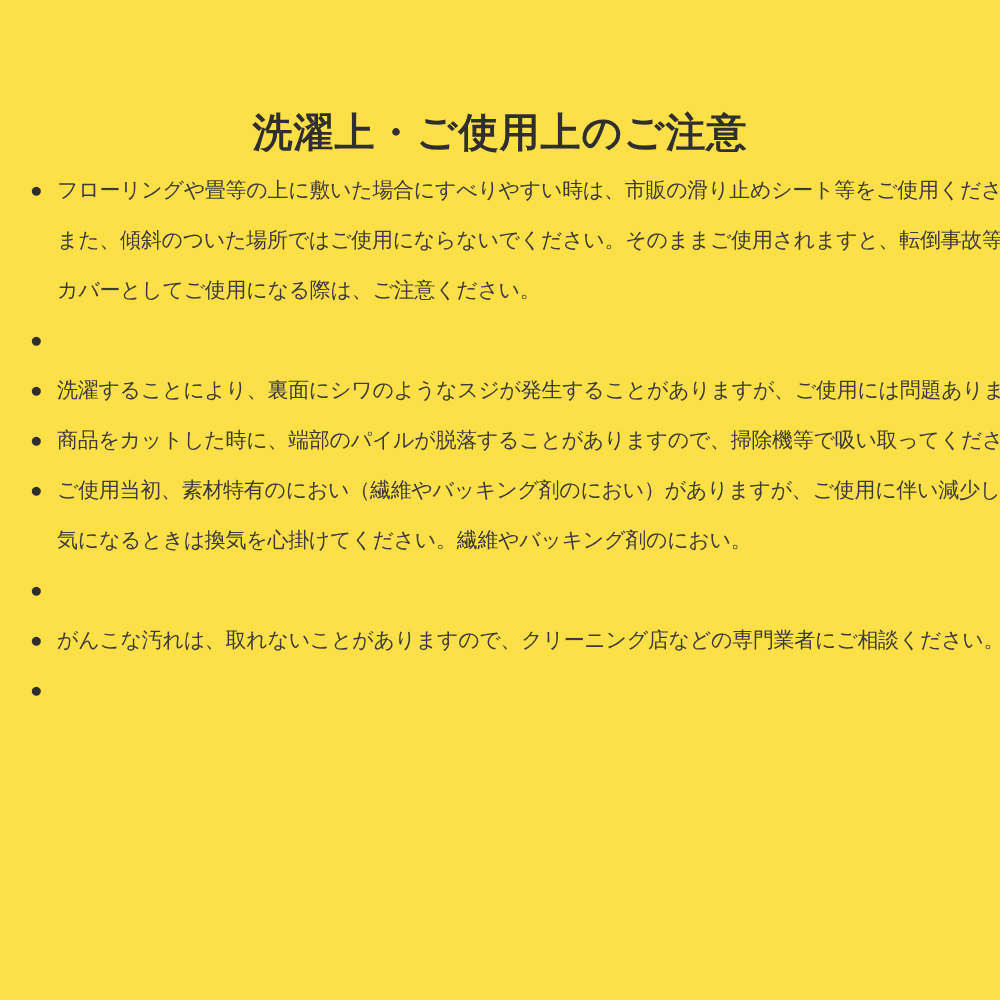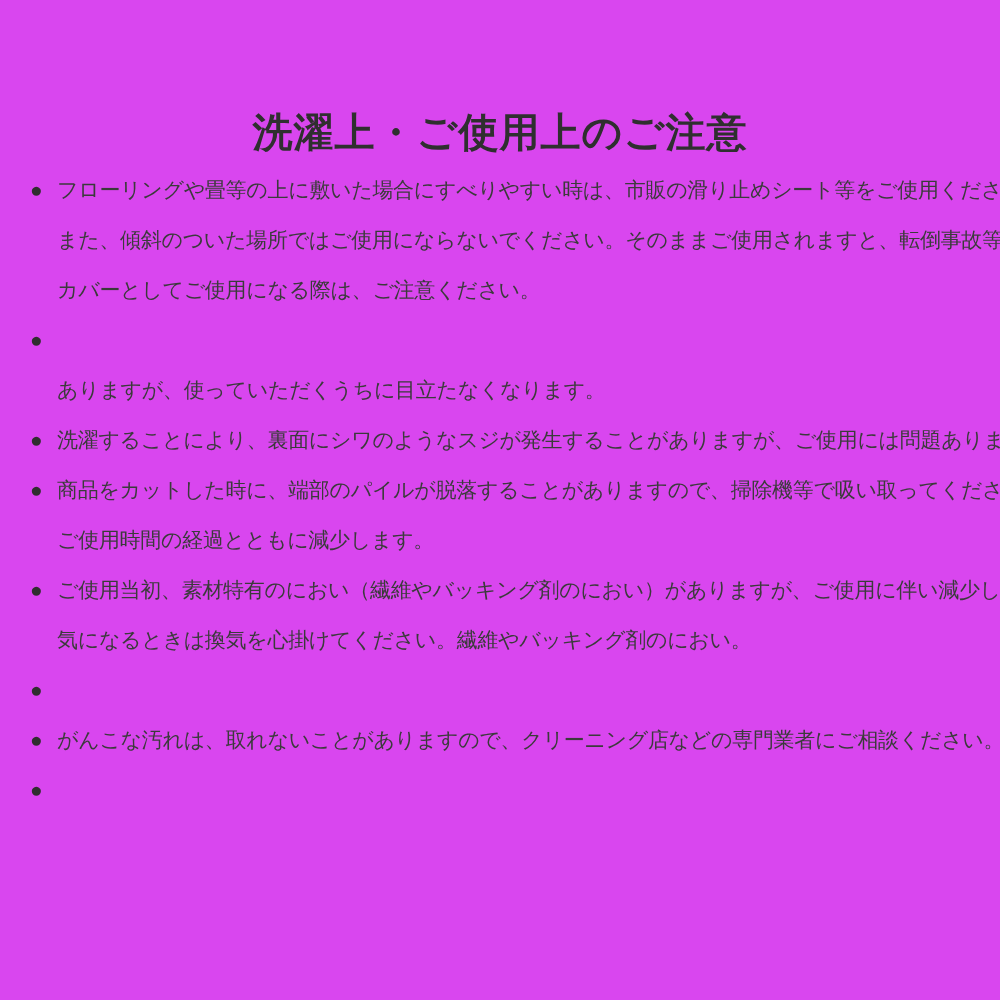--- a/index.html
+++ b/index.html
@@ -5,21 +5,21 @@
   html, body {
     margin: 0;
     padding: 0;
     background: #ffffff;
     font-family: "Liberation Sans", sans-serif;
   }
   .page {
     position: relative;
     width: 1000px;
     height: 1000px;
-    background: #d946ef;
+    background: #fde047;
     overflow: hidden;
   }
   .title {
     position: absolute;
     top: 82px;
     left: 0;
     right: 0;
     text-align: center;
     font-size: 40px;
     font-weight: 700;
@@ -67,35 +67,29 @@
     <div class="line">
       <span>また、傾斜のついた場所ではご使用にならないでください。そのままご使用されますと、転倒事故等の</span>
     </div>
     <div class="line">
       <span>カバーとしてご使用になる際は、ご注意ください。</span>
     </div>
 
     <div class="line">
       <span class="marker">●</span>
     </div>
-    <div class="line">
-      <span>ありますが、使っていただくうちに目立たなくなります。</span>
-    </div>
 
     <div class="line">
       <span class="marker">●</span>
       <span>洗濯することにより、裏面にシワのようなスジが発生することがありますが、ご使用には問題ありません。</span>
     </div>
 
     <div class="line">
       <span class="marker">●</span>
       <span>商品をカットした時に、端部のパイルが脱落することがありますので、掃除機等で吸い取ってください。</span>
-    </div>
-    <div class="line">
-      <span>ご使用時間の経過とともに減少します。</span>
     </div>
 
     <div class="line">
       <span class="marker">●</span>
       <span>ご使用当初、素材特有のにおい（繊維やバッキング剤のにおい）がありますが、ご使用に伴い減少します。</span>
     </div>
     <div class="line">
       <span>気になるときは換気を心掛けてください。繊維やバッキング剤のにおい。</span>
     </div>
 

